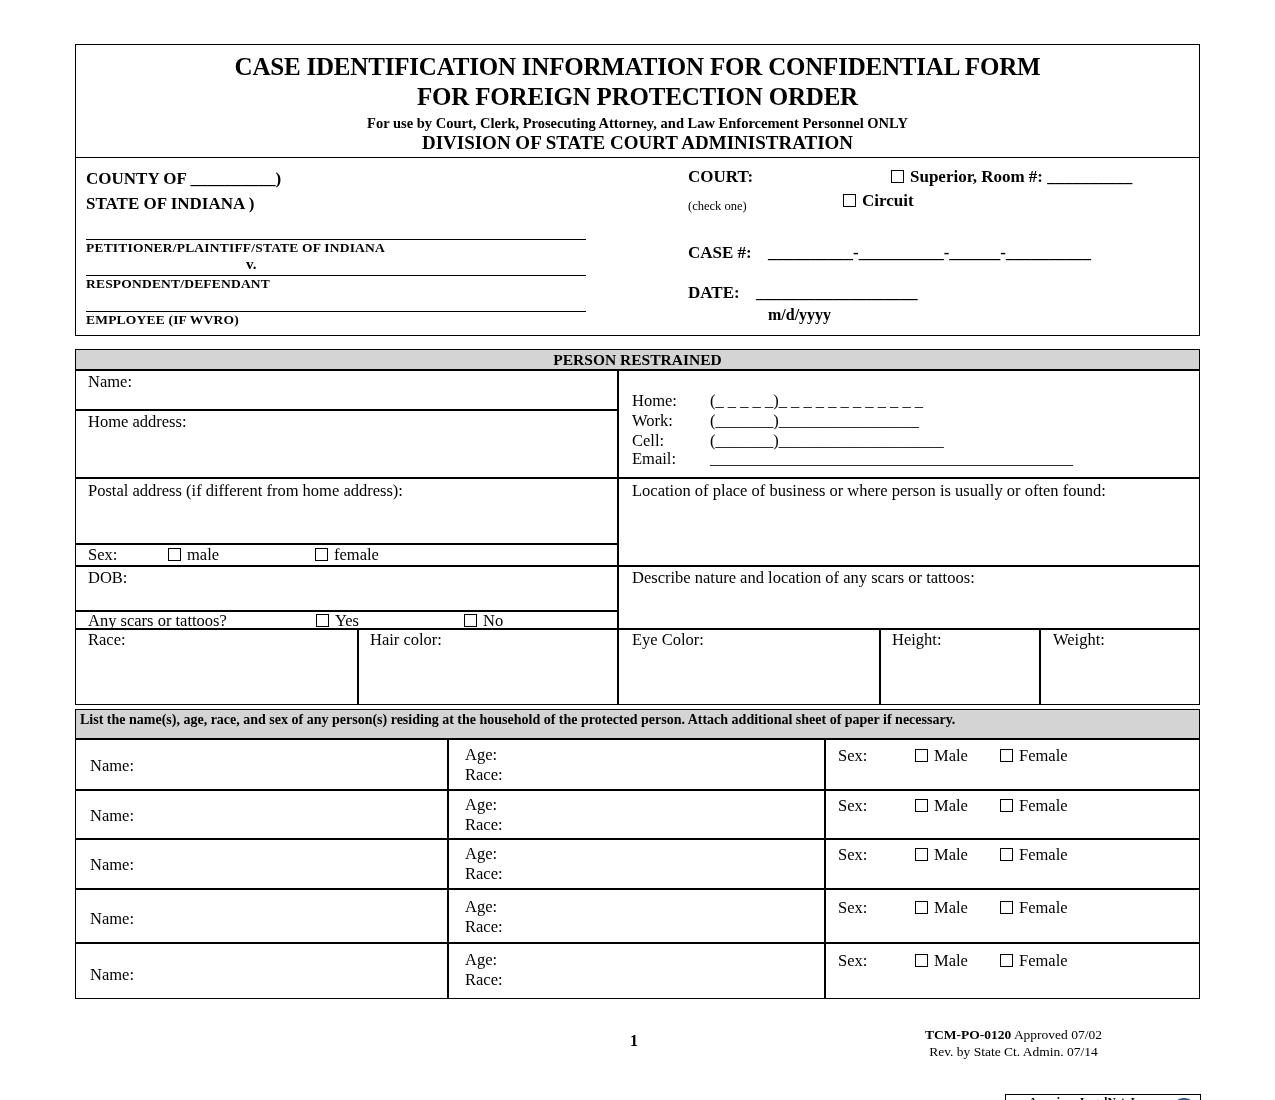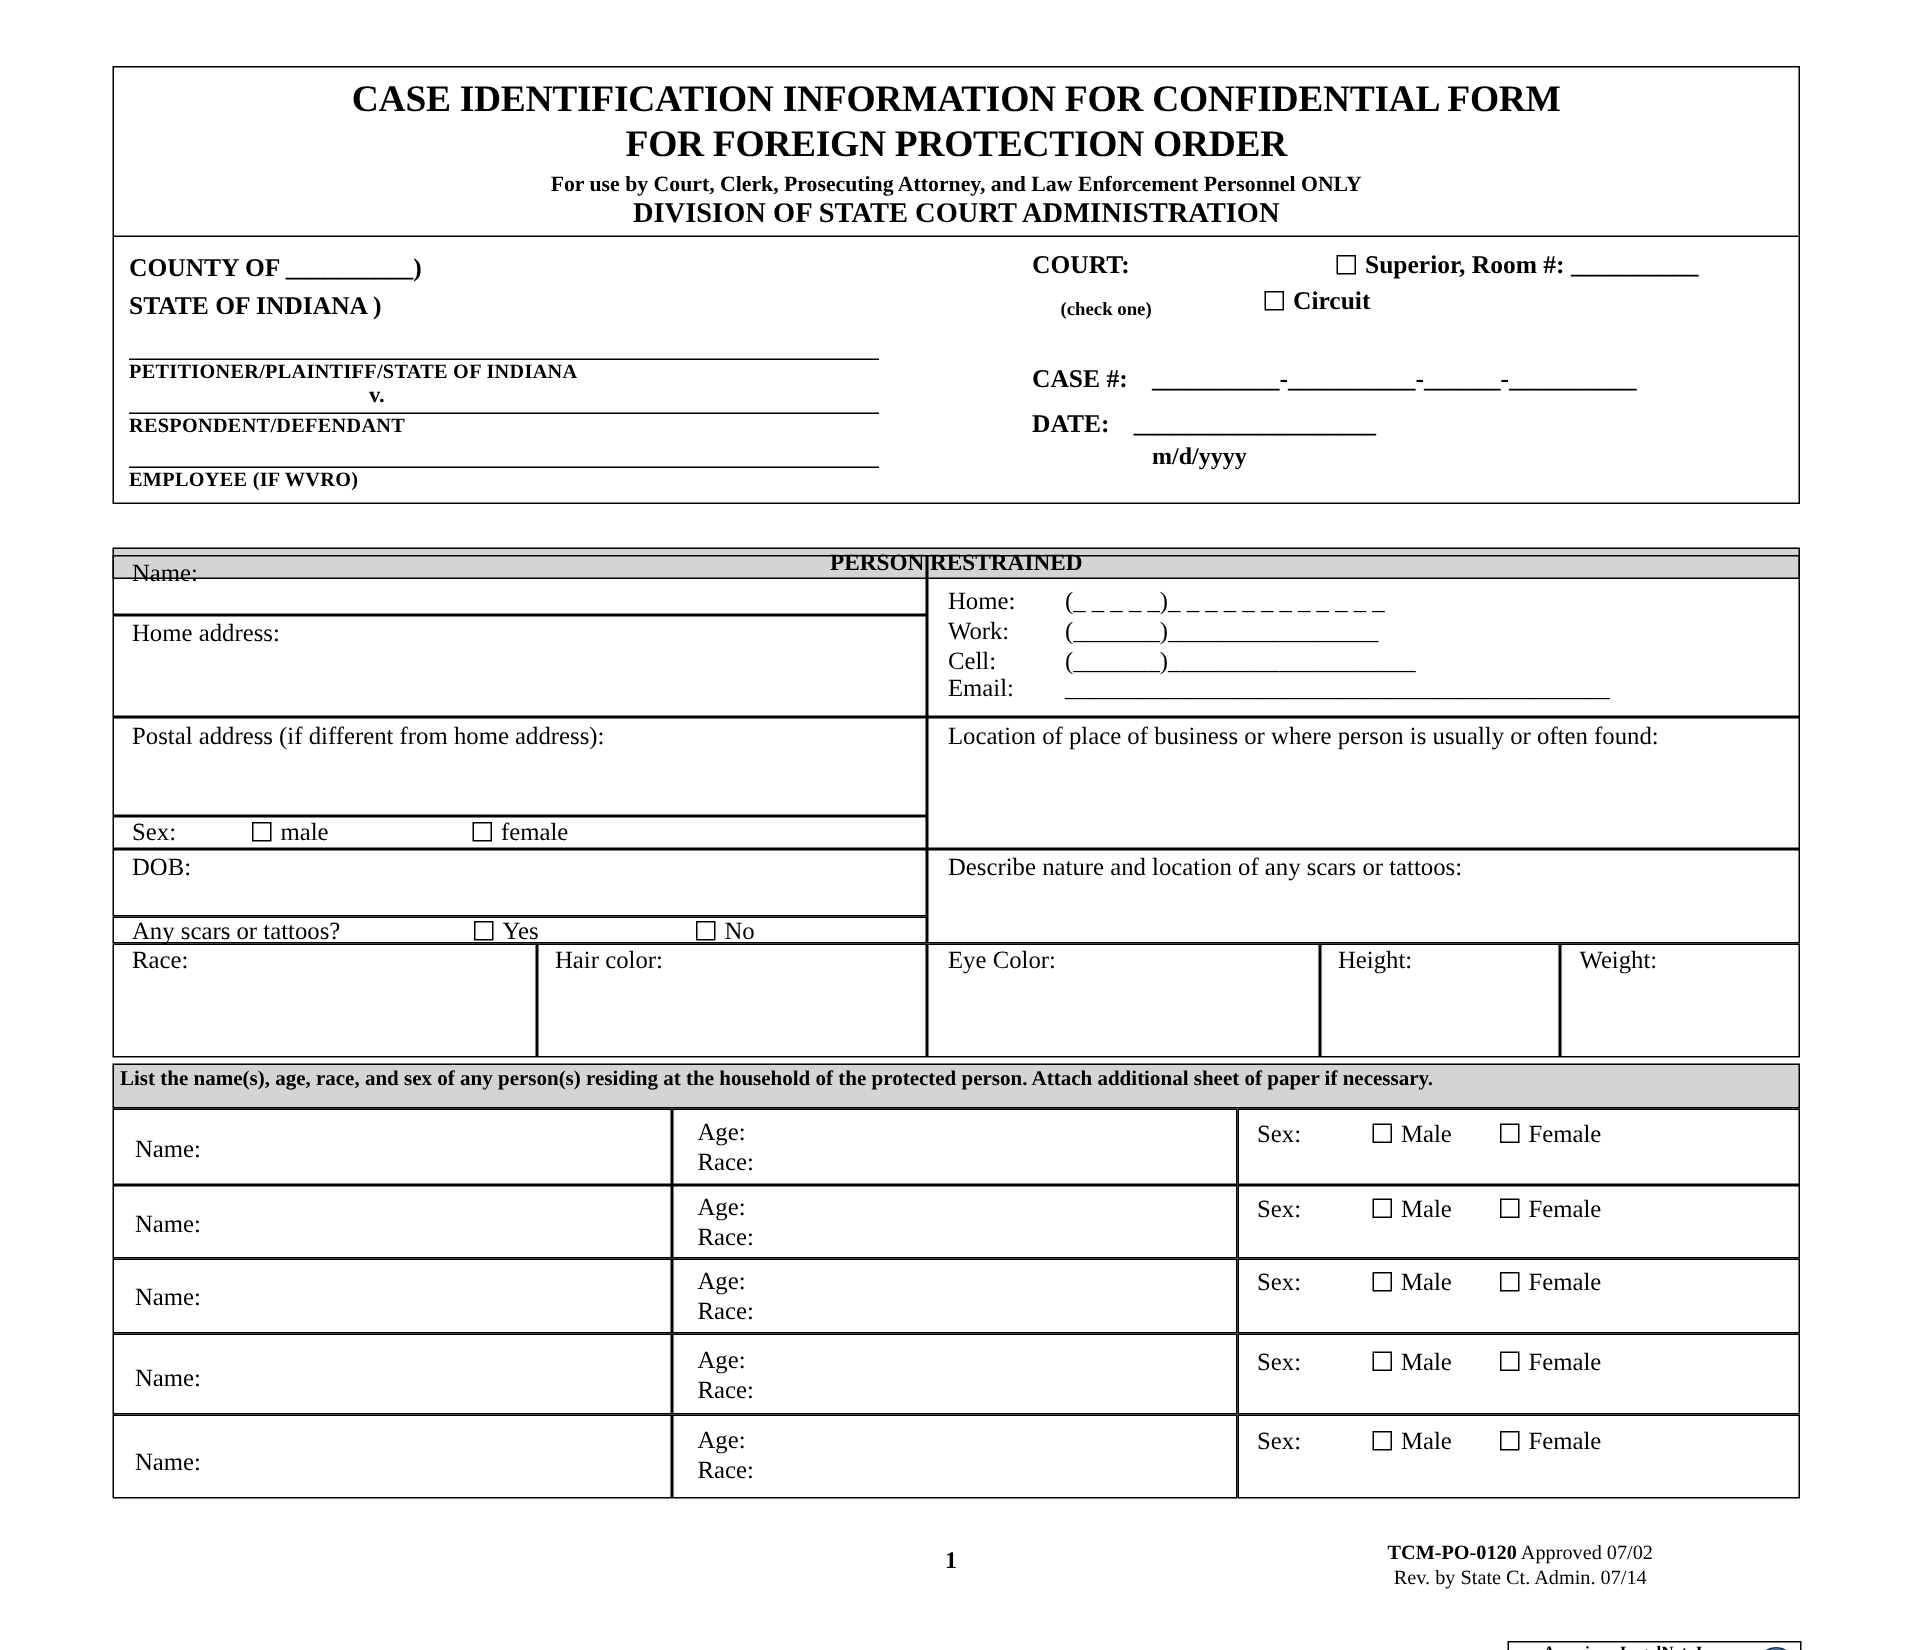--- a/index.html
+++ b/index.html
@@ -99,23 +99,22 @@
   .chk {
     display: inline-block;
     width: 13px; height: 13px;
     border: 1.5px solid #000;
     vertical-align: -1px;
     margin-right: 6px;
     box-sizing: border-box;
     background: #fff;
   }
   .checkone {
-    font-weight: bold;
+    font-weight: normal;
     font-size: 12.5px;
-    margin-left: 19px;
   }
   
   .secbar {
     position: absolute;
     background: #d4d4d4;
     border: 1px solid #000;
     box-sizing: border-box;
     font-weight: bold;
     text-align: center;
     font-size: 15.5px;
@@ -236,30 +235,30 @@
         <div class="court-row" style="margin-top:6px">
           <span class="checkone">(check one)</span>
           <span style="position:absolute; left:155px; top:-4px;">
             <span class="chk"></span><span>Circuit</span>
           </span>
         </div>
         <div class="court-row" style="margin-top:25px">
           <span>CASE #:</span>
           <span style="margin-left:12px">__________-__________-______-__________</span>
         </div>
-        <div class="court-row" style="margin-top:8px">
+        <div class="court-row" style="margin-top:18px">
           <span>DATE:</span>
           <span style="margin-left:12px">___________________</span>
         </div>
         <div class="court-row" style="margin-top:0; margin-left:80px; font-size:16px;">m/d/yyyy</div>
       </div>
     </div>
   </div>
 
-  <div class="secbar" style="left:75px; top:349px; width:1125px; height:21px; line-height:20px;margin-top:16px;">PERSON RESTRAINED</div>
+  <div class="secbar" style="left:75px; top:349px; width:1125px; height:21px; line-height:20px;">PERSON RESTRAINED</div>
 
   <div class="bx" style="left:75px; top:370px; width:543px; height:40px;"></div>
   <div class="lbl" style="left:88px; top:372px;">Name:</div>
 
   <div class="bx" style="left:75px; top:410px; width:543px; height:68px;"></div>
   <div class="lbl" style="left:88px; top:412px;">Home address:</div>
 
   <div class="bx" style="left:618px; top:370px; width:582px; height:108px;"></div>
   <div class="lbl" style="left:632px; top:391px;">Home:</div>
   <div class="lbl dots" style="left:710px; top:391px;">(_ _ _ _ _)_ _ _ _ _ _ _ _ _ _ _ _</div>

